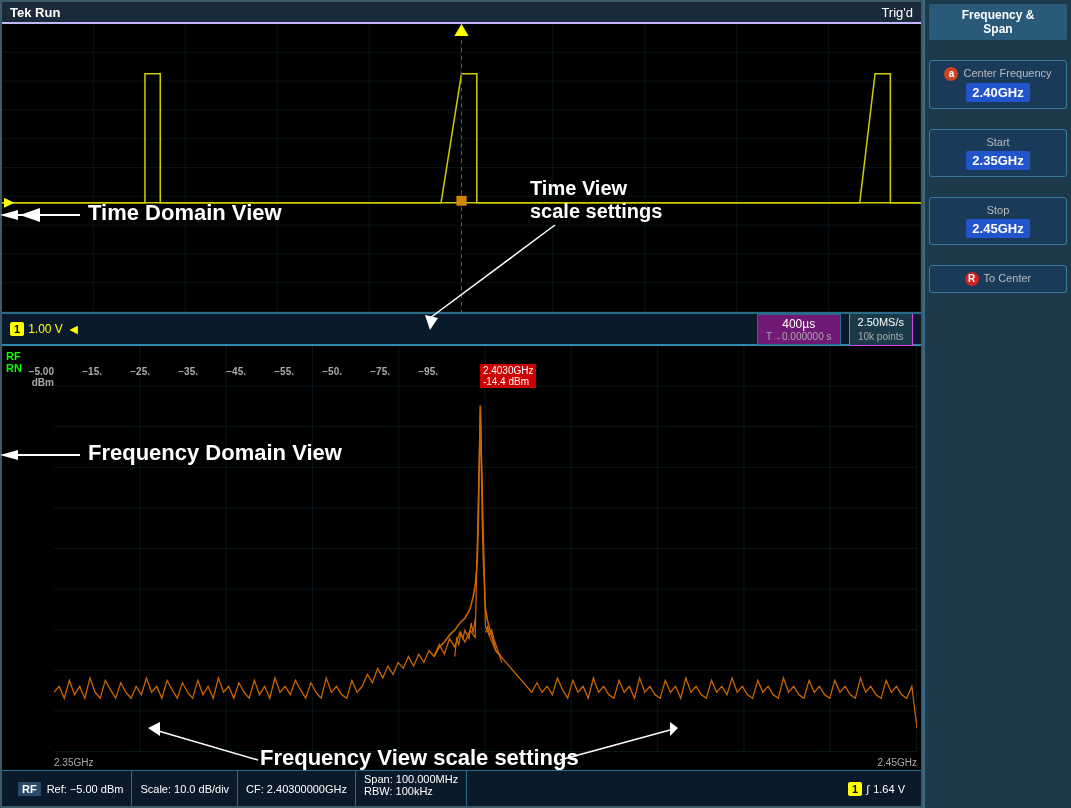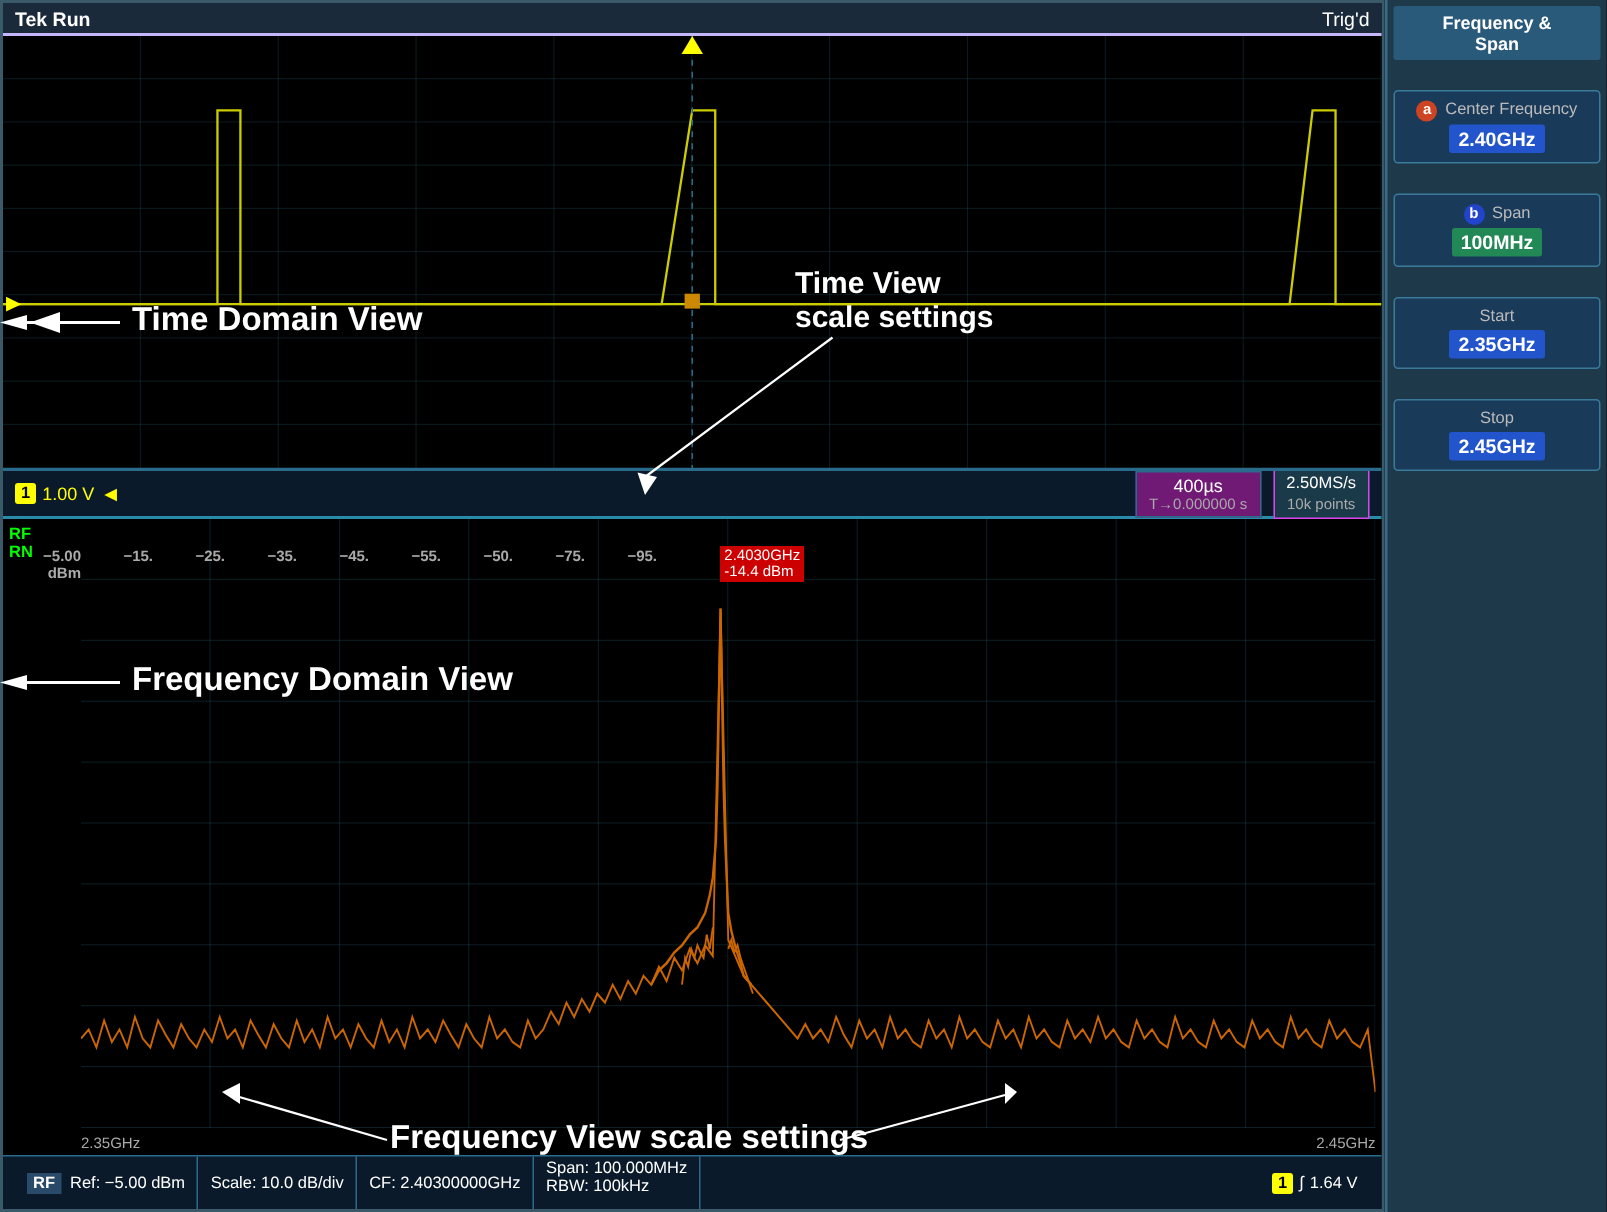--- a/index.html
+++ b/index.html
@@ -484,38 +484,38 @@
 
     <div class="panel-button">
       <div class="panel-button-label">
         <span class="badge-a">a</span>
         <span>Center
 Frequency</span>
       </div>
       <div class="panel-button-value val-blue">2.40GHz</div>
     </div>
 
-    <div class="panel-button">
-      <div class="panel-button-label">
-        <span class="badge-b">b</span>
-        <span>Span</span>
-      </div>
-      <div class="panel-button-value val-green">100MHz</div>
-    </div>
 
     <div class="panel-button">
       <div class="panel-button-label">Start</div>
       <div class="panel-button-value val-blue">2.35GHz</div>
     </div>
 
     <div class="panel-button">
       <div class="panel-button-label">Stop</div>
       <div class="panel-button-value val-blue">2.45GHz</div>
     </div>
 
+    <div class="panel-button">
+      <div class="panel-button-label">
+        <span class="badge-r">R</span>
+        <span>To
+Center</span>
+      </div>
+    </div>
   </div>
 
   <svg style="position:absolute;top:0;left:0;width:925px;height:808px;pointer-events:none;z-index:200;" viewBox="0 0 925 808">
 
     <text x="88" y="220" fill="white" font-size="22" font-weight="bold">Time Domain View</text>
     <line x1="80" y1="215" x2="20" y2="215" stroke="white" stroke-width="2" marker-end="url(#arrowhead)"></line>
     <defs>
       <marker id="arrowhead" markerWidth="10" markerHeight="7" refX="10" refY="3.5" orient="auto">
         <polygon points="0 0, 10 3.5, 0 7" fill="white"></polygon>
       </marker>

